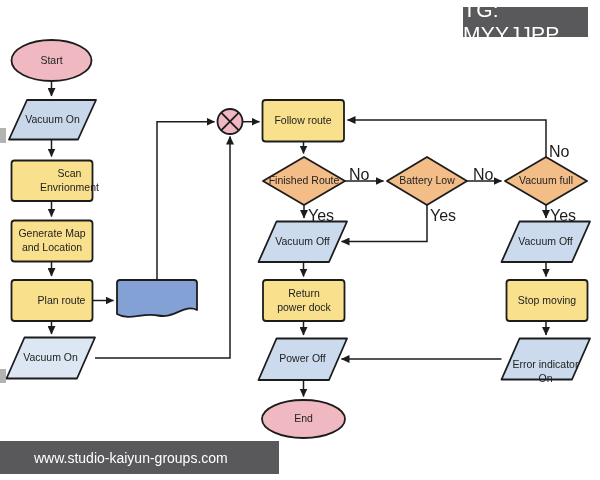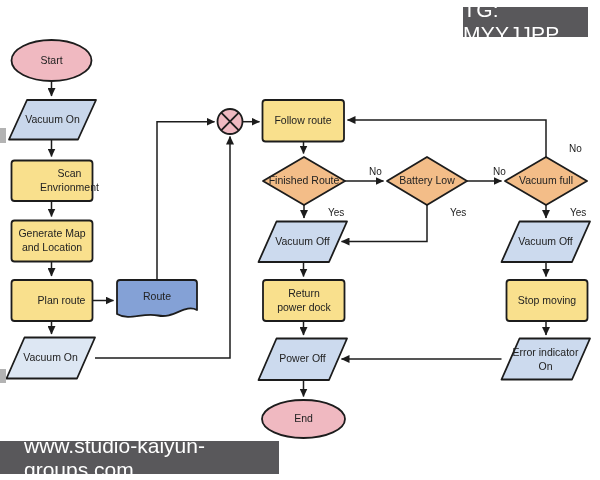--- a/index.html
+++ b/index.html
@@ -1,24 +1,24 @@
 <!DOCTYPE html>
 <html><head>
 <meta charset="utf-8">
 <style>
   html,body{margin:0;padding:0;}
   #canvas{position:relative;width:600px;height:480px;background:#ffffff;overflow:hidden;
           font-family:"Liberation Sans",sans-serif;}
   svg{position:absolute;left:0;top:0;}
   .lbl{position:absolute;display:flex;align-items:center;justify-content:center;
        text-align:center;font-size:10.5px;line-height:1.3;color:#222222;}
-  .elbl{position:absolute;font-size:10px;color:#1c1c1c;margin-left:20px;}
+  .elbl{position:absolute;font-size:16px;color:#1c1c1c;}
   .wm{position:absolute;background:#59585b;color:#ffffff;display:flex;align-items:center;}
   #tgbox{left:463px;top:7px;width:125px;height:30px;justify-content:center;font-size:21px;letter-spacing:.3px;}
-  #sitebar{left:0;top:441px;width:279px;height:33px;padding-left:24px;font-size:21px;box-sizing:border-box;}
+  #sitebar{left:0;top:441px;width:279px;height:33px;padding-left:34px;font-size:14px;box-sizing:border-box;}
   .edgetab{position:absolute;left:0;width:6px;background:#b3b3b3;}
 </style>
 </head>
 <body>
 
 <div id="canvas">
   <svg width="600" height="480" viewBox="0 0 600 480">
     <defs>
       <marker id="arr" markerUnits="userSpaceOnUse" markerWidth="9" markerHeight="8" refX="8" refY="4" orient="auto">
         <path d="M0,0 L8.5,4 L0,8 Z" fill="#1c1c1c"></path>
@@ -74,31 +74,30 @@
       <ellipse cx="303.5" cy="419" rx="41.5" ry="19" fill="#f0b9c1"></ellipse>
     </g>
   </svg>
 
   <div class="lbl" style="left:11px;top:50px;width:81px;height:21px;">Start</div>
   <div class="lbl" style="left:9px;top:100px;width:87px;height:39px;">Vacuum On</div>
   <div class="lbl" style="left:11px;top:160px;width:81px;height:41px;margin-left:18px;">Scan Envrionment</div>
   <div class="lbl" style="left:14px;top:220px;width:76px;height:41px;border-radius:9px;">Generate Map and Location</div>
   <div class="lbl" style="left:11px;top:280px;width:101px;height:41px;">Plan route</div>
   <div class="lbl" style="left:6px;top:337px;width:89px;height:41px;">Vacuum On</div>
-  <div class="lbl" style="left:117px;top:280px;width:80px;height:33px;">Route</div>
   <div class="lbl" style="left:262px;top:100px;width:82px;height:42px;">Follow route</div>
   <div class="lbl" style="left:387px;top:157px;width:80px;height:48px;">Battery Low</div>
   <div class="lbl" style="left:263px;top:157px;width:82px;height:48px;">Finished Route</div>
   <div class="lbl" style="left:505px;top:157px;width:82px;height:48px;">Vacuum full</div>
   <div class="lbl" style="left:258px;top:221px;width:89px;height:41px;">Vacuum Off</div>
   <div class="lbl" style="left:501px;top:221px;width:89px;height:41px;">Vacuum Off</div>
   <div class="lbl" style="left:274px;top:280px;width:60px;height:41px;">Return power dock</div>
   <div class="lbl" style="left:506px;top:280px;width:82px;height:41px;">Stop moving</div>
   <div class="lbl" style="left:258px;top:338px;width:89px;height:42px;">Power Off</div>
-  <div class="lbl" style="left:505px;top:339px;width:81px;height:41px;">Error indicator On</div>
+  <div class="lbl" style="left:505px;top:351px;width:81px;height:41px;">Error indicator On</div>
   <div class="lbl" style="left:262px;top:408px;width:83px;height:22px;">End</div>
 
   <div class="elbl" style="left:349px;top:166px;">No</div>
   <div class="elbl" style="left:473px;top:166px;">No</div>
   <div class="elbl" style="left:549px;top:143px;">No</div>
   <div class="elbl" style="left:308px;top:207px;">Yes</div>
   <div class="elbl" style="left:430px;top:207px;">Yes</div>
   <div class="elbl" style="left:550px;top:207px;">Yes</div>
 
   <div class="wm" id="tgbox">TG: MYYJJPP</div>

